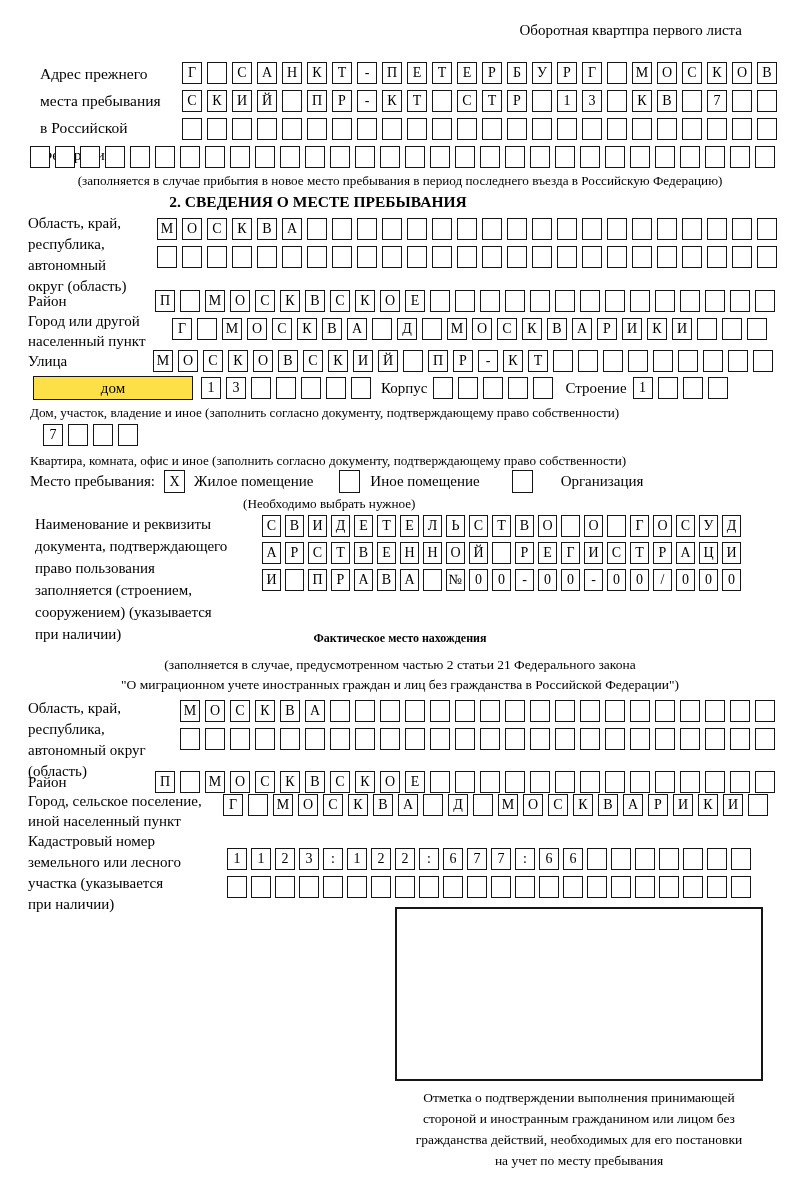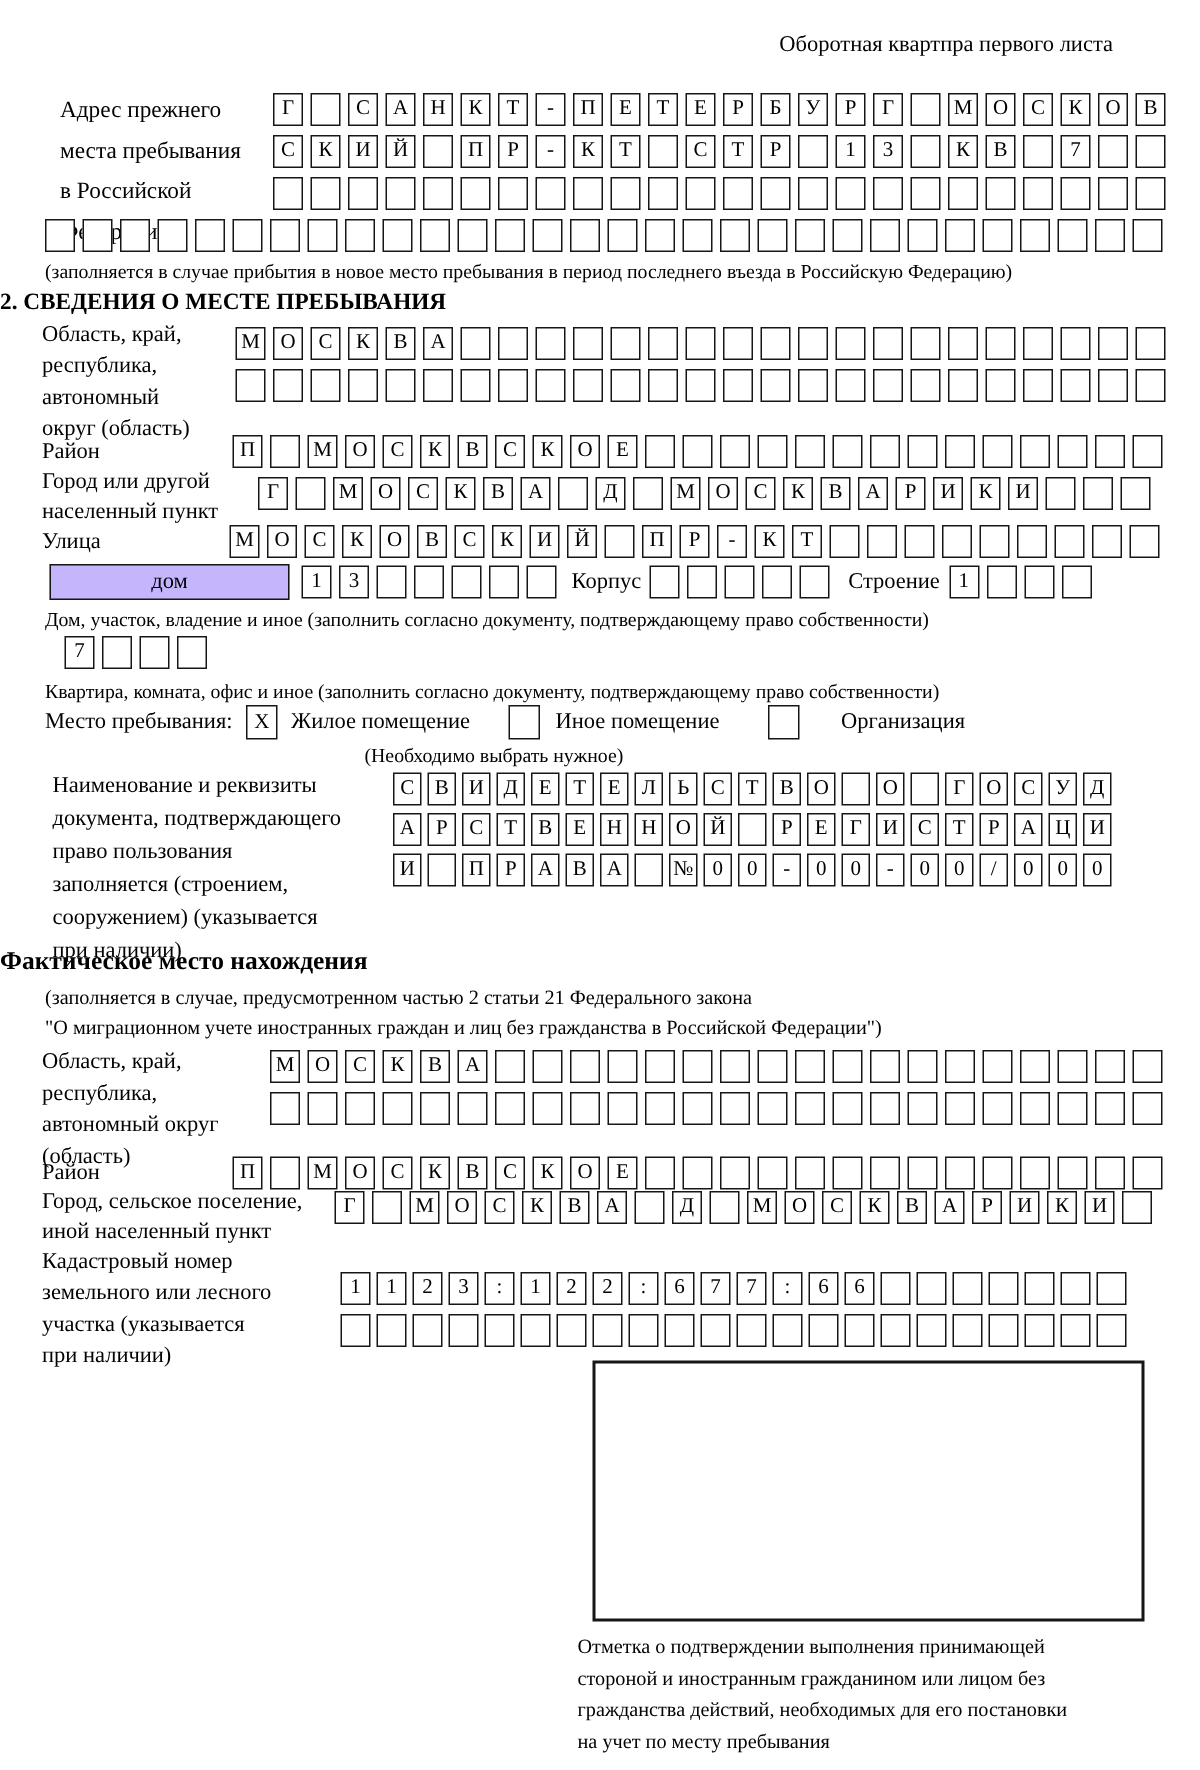--- a/index.html
+++ b/index.html
@@ -5,37 +5,37 @@
   html,body{margin:0;padding:0;background:#ffffff;}
   body{
     width:800px;height:1180px;position:relative;
     font-family:"Liberation Serif", serif;color:#000;
     -webkit-font-smoothing:antialiased;
   }
   .abs{position:absolute;}
   .lbl{font-size:15px;line-height:21px;white-space:pre-line;}
   .lbl-wide{font-size:15.5px;line-height:27px;white-space:pre-line;}
   .caption{font-size:13.2px;line-height:17px;}
-  .center{}
+  .center{text-align:center;}
   .bold{font-weight:bold;}
   .cells{display:flex;gap:5px;}
   .cell{
     width:20px;height:22px;box-sizing:border-box;flex:0 0 auto;
     border:1.6px solid #161616;background:#fff;
     display:flex;align-items:center;justify-content:center;
     font-size:14px;line-height:1;
   }
   .cells.tight{gap:4px;}
   .cells.tight .cell{width:19px;}
   .cells.tight2{gap:4px;}
   .inline-row{display:flex;align-items:center;}
   .rect-field{
     box-sizing:border-box;border:1.6px solid #161616;height:24px;
     display:flex;align-items:center;justify-content:center;
-    font-size:15px;background:#c4b5fd;
+    font-size:15px;background:#fde047;
   }
   .checkbox{
     width:21px;height:23px;box-sizing:border-box;border:1.6px solid #161616;
     display:flex;align-items:center;justify-content:center;
     font-size:14px;background:#fff;flex:0 0 auto;
   }
   .opt-label{font-size:15px;}
   .mark-rect{
     box-sizing:border-box;border:2px solid #161616;background:#fff;
   }
@@ -429,21 +429,21 @@
     <span class="cell">0</span>
     <span class="cell">-</span>
     <span class="cell">0</span>
     <span class="cell">0</span>
     <span class="cell">/</span>
     <span class="cell">0</span>
     <span class="cell">0</span>
     <span class="cell">0</span>
   </div>
 
-<div class="abs bold center" style="left:0;top:631px;width:800px;font-size:17px;">Фактическое место нахождения</div>
+<div class="abs bold center" style="left:0;top:631px;width:800px;font-size:12px;">Фактическое место нахождения</div>
 <div class="abs caption center pre" style="left:30px;top:655px;width:740px;line-height:20px;font-size:13.5px;">(заполняется в случае, предусмотренном частью 2 статьи 21 Федерального закона
 "О миграционном учете иностранных граждан и лиц без гражданства в Российской Федерации")</div>
 
 <div class="abs lbl" style="left:28px;top:698px;width:160px;line-height:21px;">Область, край,
 республика,
 автономный округ
 (область)</div>
 <div class="abs cells" style="left:180px;top:700px;">
     <span class="cell">М</span>
     <span class="cell">О</span>

